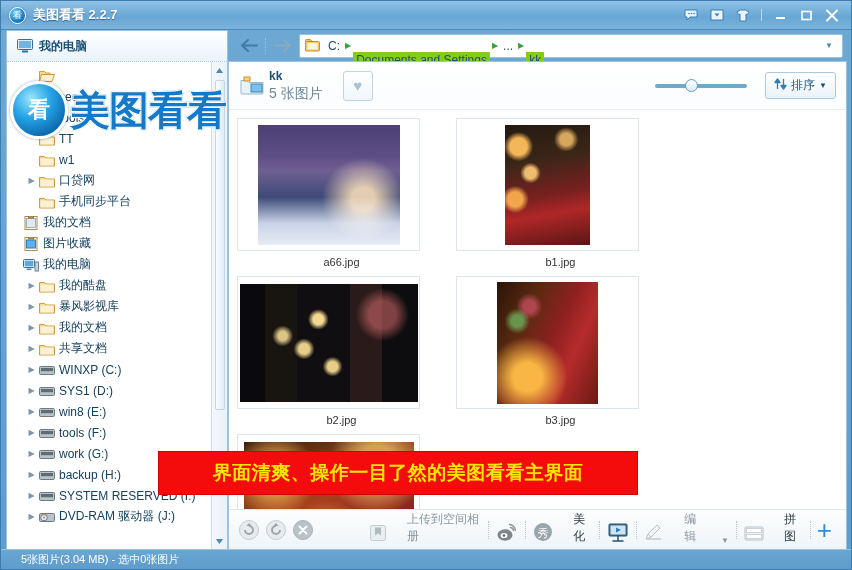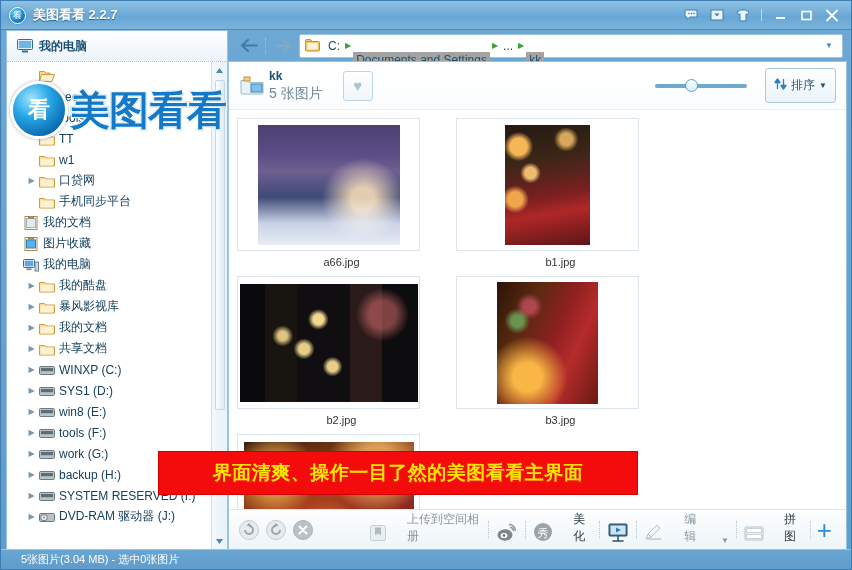--- a/index.html
+++ b/index.html
@@ -128,21 +128,21 @@
   }
   .nav-arrow { width: 26px; height: 24px; display:flex; align-items:center; justify-content:center; color:#3f7ba8; }
   .nav-div { width: 1px; height: 16px; border-left: 1px dotted #9fc4dd; margin: 0 3px; }
   .crumbbar {
     flex: 1 1 auto; height: 24px; background: #ffffff; border: 1px solid #9cc3de;
     border-radius: 2px; display: flex; align-items: center; padding: 0 2px 0 5px;
     min-width: 0; margin-left: 4px;
   }
   .crumb-ico { flex: 0 0 16px; margin-right: 4px; display:flex; }
   .crumb { color: #20506f; font-size: 12px; padding: 1px 3px; white-space: nowrap; }
-  .crumb.hl { background: #a3a3a3; margin-top: 28px; }
+  .crumb.hl { background: #84cc16; margin-top: 28px; }
   .crumb-sep { color: #3aa03a; font-size: 8px; padding: 0 2px; }
   .crumb-caret { margin-left: auto; color: #4a86b4; font-size: 8px; padding: 0 7px; }
   .searchbox {
     width: 235px; flex: 0 0 235px; height: 24px; background: #fff; border: 1px solid #9cc3de;
     border-radius: 2px; margin-left: 6px; display: flex; align-items: center; padding: 0 6px;
   }
   .searchbox input {
     border: none; outline: none; flex: 1 1 auto; font-size: 12px; color: #333;
     font-family: "Liberation Sans", sans-serif; background: transparent;
   }
@@ -168,21 +168,21 @@
     display: flex; align-items: center; justify-content: center; color: #a8c3d6; font-size: 15px;
   }
   .fb-spacer { flex: 1 1 auto; }
   .zoom-slider { width: 92px; height: 20px; position: relative; display: flex; align-items: center; margin-right: 18px; }
   .zs-track { width: 100%; height: 4px; background: #6fa8cd; border-radius: 2px; }
   .zs-knob {
     position: absolute; left: 30px; top: 3px; width: 13px; height: 13px; border-radius: 50%;
     background: linear-gradient(180deg,#ffffff,#dcebf6); border: 1px solid #5f9cc6;
   }
   .sort-btn {
-    height: 35px; border: 1px solid #a9cae0; border-radius: 3px;
+    height: 27px; border: 1px solid #a9cae0; border-radius: 3px;
     background: linear-gradient(180deg,#ffffff,#eaf3fa);
     display: flex; align-items: center; padding: 0 8px; color: #1b4f72; font-size: 12px; gap: 4px;
   }
 
   .thumbgrid {
     flex: 1 1 auto; padding: 8px 0 0 8px; display: flex; flex-wrap: wrap;
     align-content: flex-start; gap: 8px 10px; overflow: hidden; position: relative;
   }
   .thumb { width: 209px; }
   .thumb-box {

